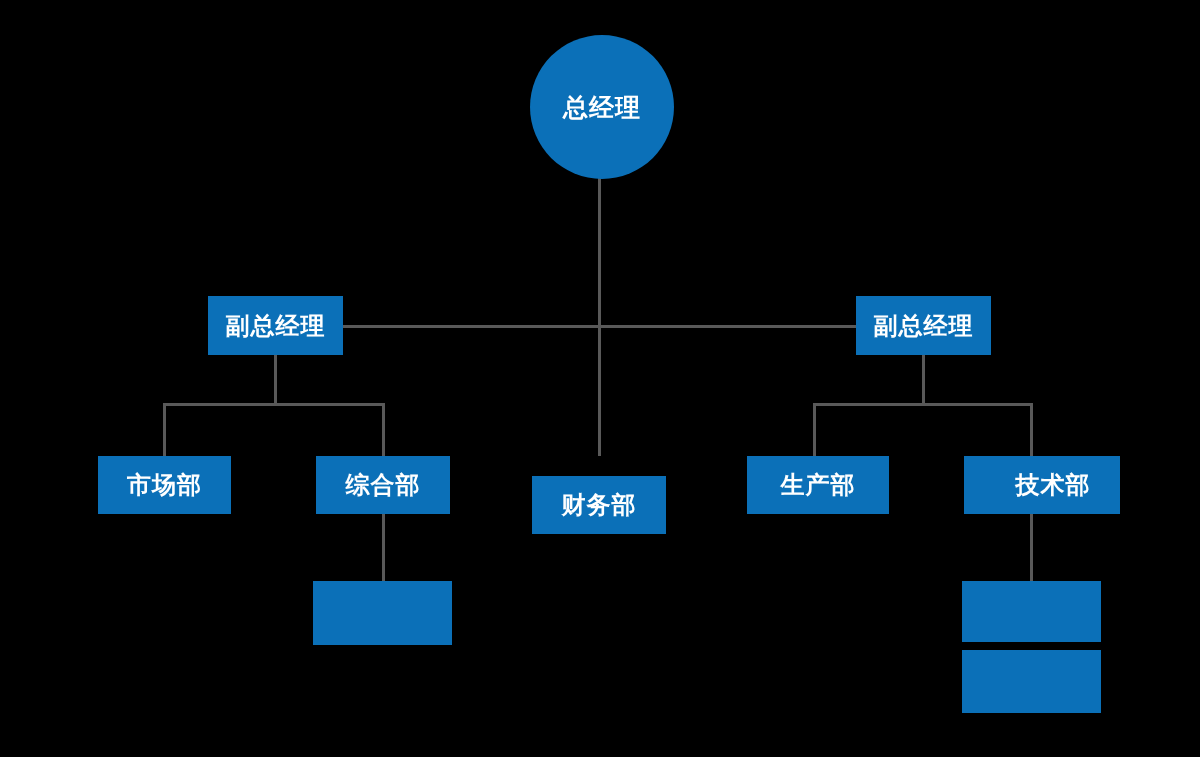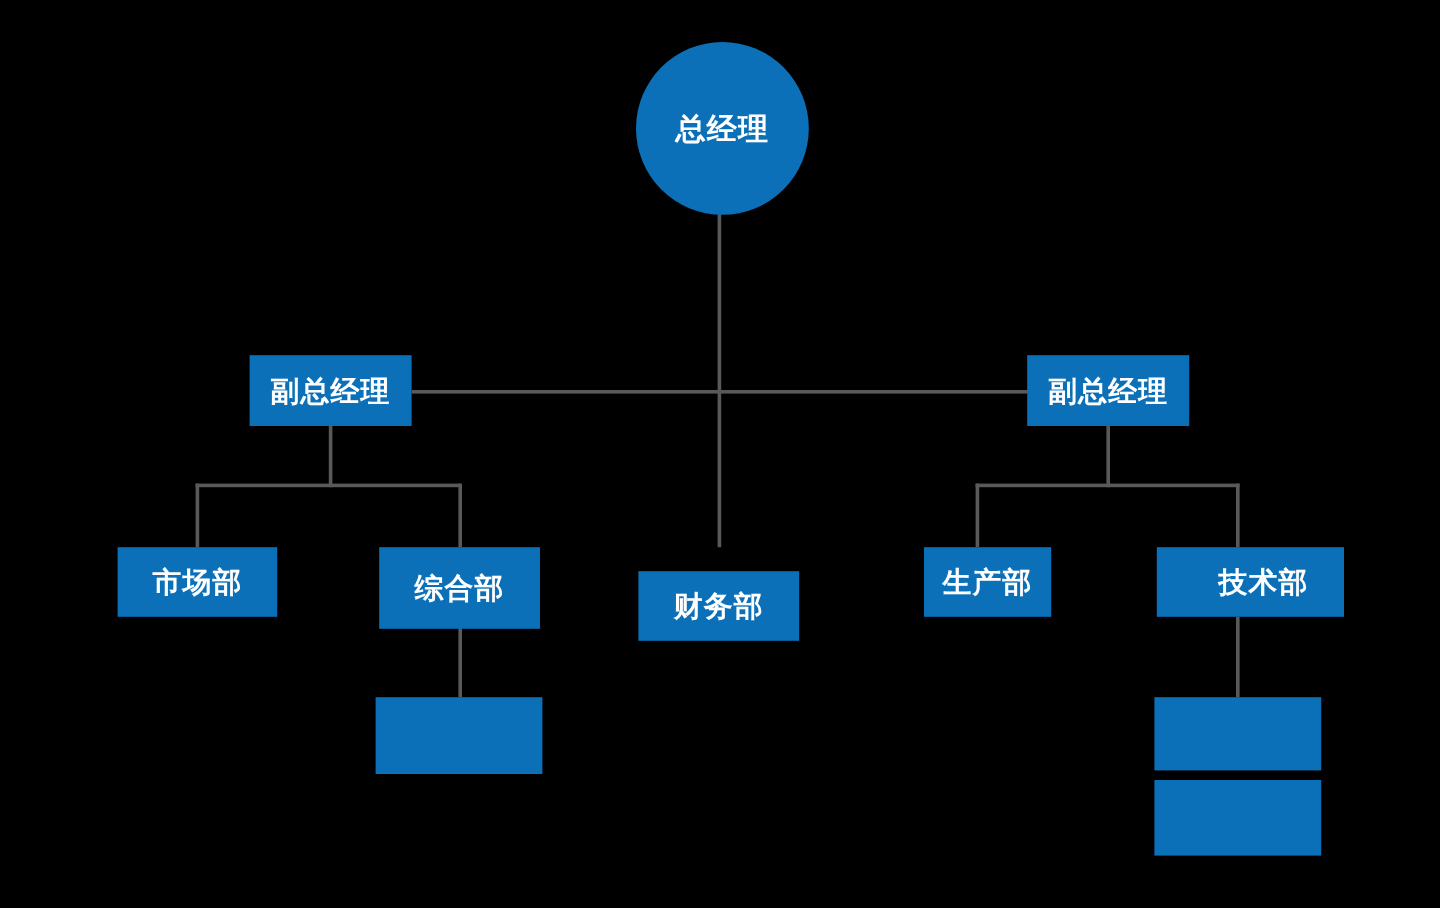--- a/index.html
+++ b/index.html
@@ -35,23 +35,23 @@
     text-align: center;
   }
   .node.circle {
     border-radius: 50%;
   }
   
   #node-root            { left: 530px; top: 35px;  width: 144px; height: 144px; font-size: 25px; }
   #node-deputy-left     { left: 208px; top: 296px; width: 135px; height: 59px; }
   #node-deputy-right    { left: 856px; top: 296px; width: 135px; height: 59px; }
   #node-marketing       { left: 98px;  top: 456px; width: 133px; height: 58px; }
-  #node-general-affairs { left: 316px; top: 456px; width: 134px; height: 68px; }
+  #node-general-affairs { left: 316px; top: 456px; width: 134px; height: 58px; }
   #node-finance         { left: 532px; top: 456px; width: 134px; height: 58px; margin-top: 20px; }
-  #node-production      { left: 770px; top: 456px; width: 106px; height: 58px; }
+  #node-production      { left: 747px; top: 456px; width: 142px; height: 58px; }
   #node-technology      { left: 964px; top: 456px; width: 134px; height: 58px; padding-left: 22px; }
   #node-general-affairs-sub { left: 313px; top: 581px; width: 139px; height: 64px; }
   #node-technology-sub-1    { left: 962px; top: 581px; width: 139px; height: 61px; }
   #node-technology-sub-2    { left: 962px; top: 650px; width: 139px; height: 63px; }
   
   #c-root-down      { left: 598px;  top: 172px; height: 284px; }
   #c-main-h         { left: 343px;  top: 325px; width: 514px; }
   #c-deputy-left-down  { left: 274px;  top: 355px; height: 51px; }
   #c-left-branch-h     { left: 163px;  top: 403px; width: 221px; }
   #c-drop-marketing    { left: 163px;  top: 403px; height: 53px; }

